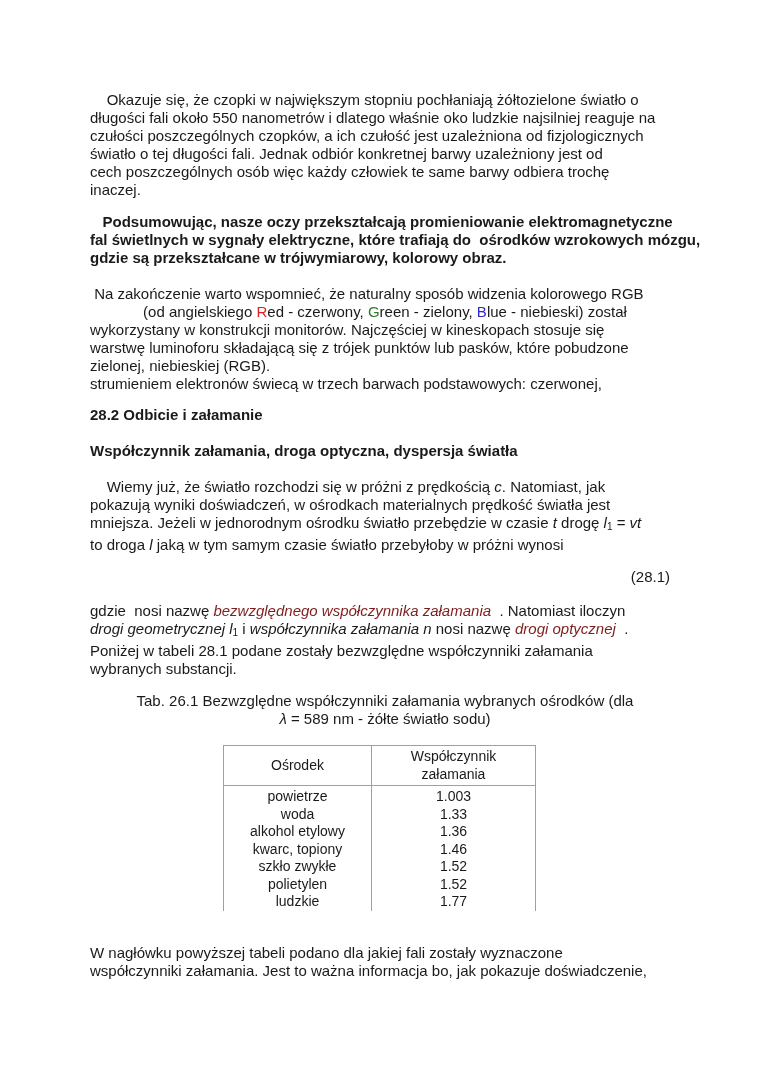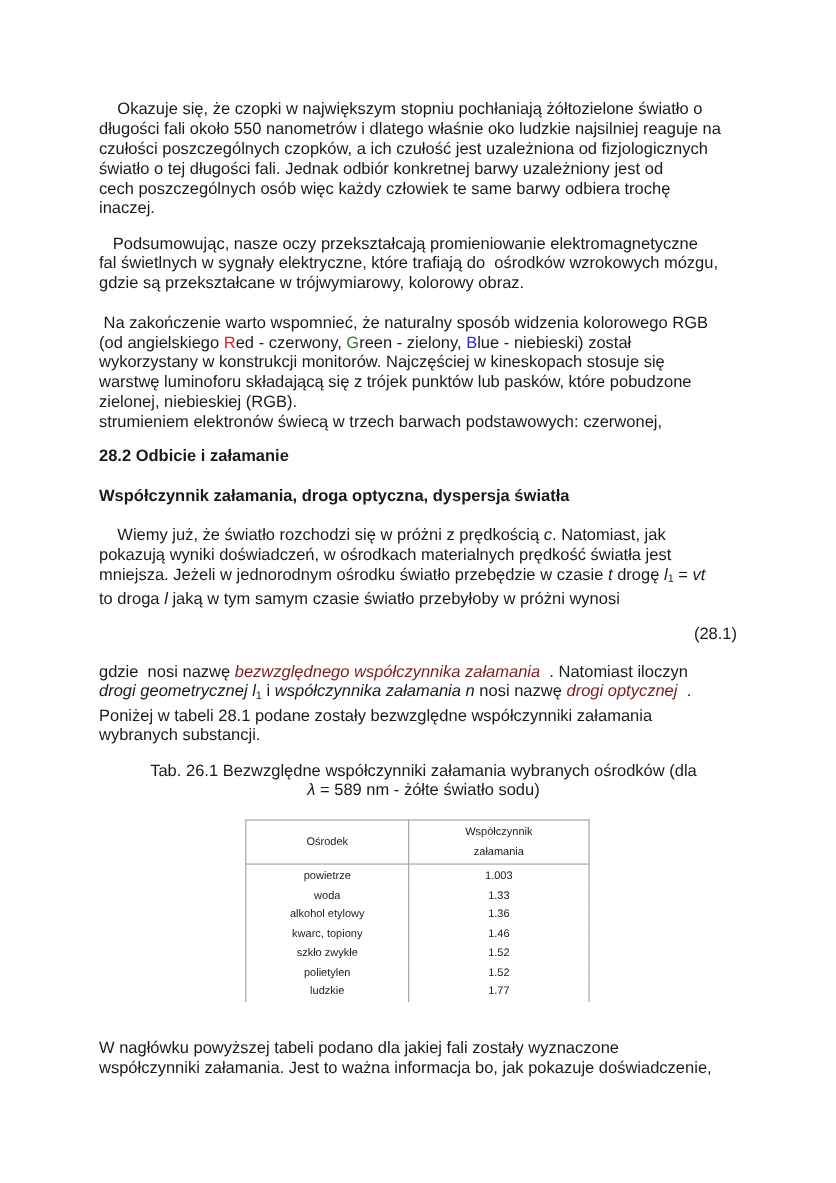--- a/index.html
+++ b/index.html
@@ -15,21 +15,21 @@
   .green { color: #2a7a2a; }
   .blue { color: #2c2cc8; }
   .link { color: #7f1d1d; font-style: italic; }
   .it { font-style: italic; }
   .sub { font-size: 10px; vertical-align: -2px; }
   .h { font-weight: bold; }
   .eq { position: absolute; right: 10px; }
   .caption { position: absolute; left: 0; width: 590px; text-align: center; }
   table.t {
     position: absolute; left: 133px; top: 745px; width: 313px;
-    border-collapse: collapse; font-size: 10px; line-height: 17.5px;
+    border-collapse: collapse; font-size: 14px; line-height: 17.5px;
   }
   table.t td, table.t th {
     text-align: center; padding: 0; font-weight: normal;
   }
   table.t th { border: 1.5px solid #a0a0a0; height: 35px; padding: 2px 0; }
   table.t td.c1 { border-left: 1.5px solid #a0a0a0; border-right: 1.5px solid #a0a0a0; width: 147px; }
   table.t td.c2 { border-right: 1.5px solid #a0a0a0; }
   table.t tr.first td { padding-top: 2px; }
   table.t tr.last td { border-bottom: 1.5px solid #a0a0a0; padding-bottom: 1px; }
 </style>
@@ -40,29 +40,29 @@
 
   <div class="p" style="top:91px;">
     <span class="blk" style="white-space:pre;">    Okazuje się, że czopki w największym stopniu pochłaniają żółtozielone światło o</span>
     <span class="blk">długości fali około 550 nanometrów i dlatego właśnie oko ludzkie najsilniej reaguje na</span>
     <span class="blk">czułości poszczególnych czopków, a ich czułość jest uzależniona od fizjologicznych</span>
     <span class="blk">światło o tej długości fali. Jednak odbiór konkretnej barwy uzależniony jest od</span>
     <span class="blk">cech poszczególnych osób więc każdy człowiek te same barwy odbiera trochę</span>
     <span class="blk">inaczej.</span>
   </div>
 
-  <div class="p" style="top:213px;">
+  <div class="p" style="top:213px;font-weight:bold;">
     <span class="blk" style="white-space:pre;">   Podsumowując, nasze oczy przekształcają promieniowanie elektromagnetyczne</span>
     <span class="blk" style="white-space:pre;">fal świetlnych w sygnały elektryczne, które trafiają do  ośrodków wzrokowych mózgu,</span>
     <span class="blk">gdzie są przekształcane w trójwymiarowy, kolorowy obraz.</span>
   </div>
 
   <div class="p" style="top:285px;">
     <span class="blk" style="white-space:pre;"> Na zakończenie warto wspomnieć, że naturalny sposób widzenia kolorowego RGB</span>
-    <span class="blk" style="white-space:pre;"><span>(od angielskiego </span><span class="red">R</span><span>ed - czerwony, </span><span class="green">G</span><span>reen - zielony, </span><span class="blue">B</span><span>lue - niebieski) został</span></span>
+    <span class="blk" style="white-space:pre;text-align:center;"><span>(od angielskiego </span><span class="red">R</span><span>ed - czerwony, </span><span class="green">G</span><span>reen - zielony, </span><span class="blue">B</span><span>lue - niebieski) został</span></span>
     <span class="blk">wykorzystany w konstrukcji monitorów. Najczęściej w kineskopach stosuje się</span>
     <span class="blk">warstwę luminoforu składającą się z trójek punktów lub pasków, które pobudzone</span>
     <span class="blk">zielonej, niebieskiej (RGB).</span>
     <span class="blk">strumieniem elektronów świecą w trzech barwach podstawowych: czerwonej,</span>
   </div>
 
   <div class="p h" style="top:406px;">28.2 Odbicie i załamanie</div>
   <div class="p h" style="top:442px;">Współczynnik załamania, droga optyczna, dyspersja światła</div>
 
   <div class="p" style="top:478px;">

